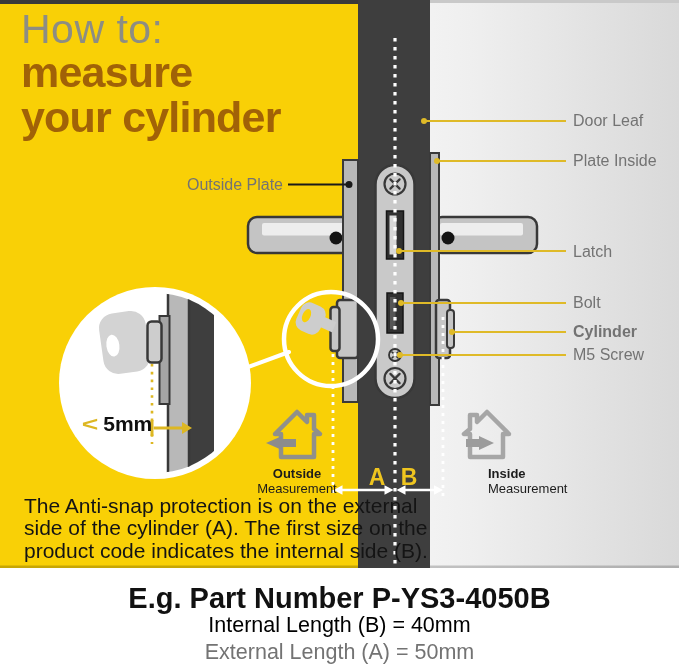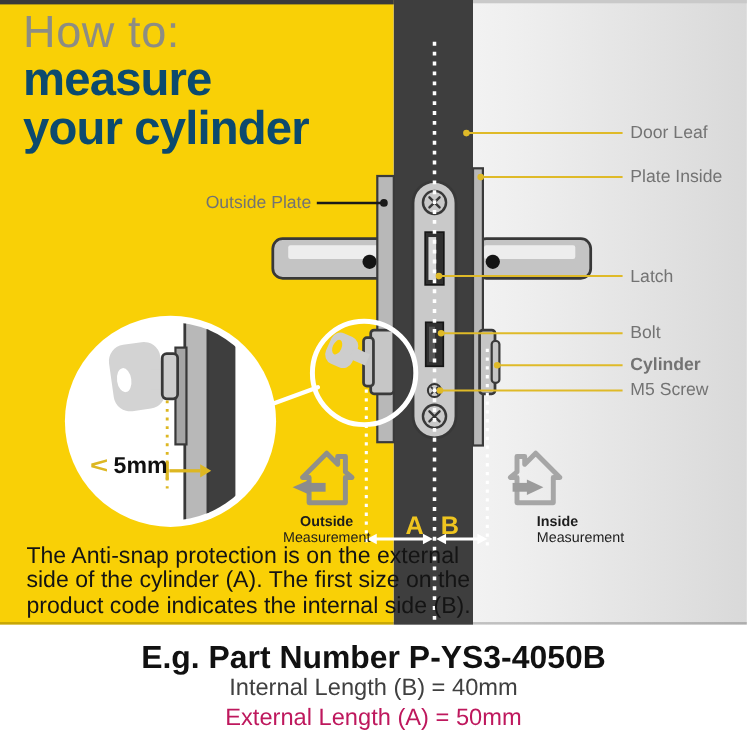--- a/index.html
+++ b/index.html
@@ -3,21 +3,21 @@
 <meta charset="utf-8">
 <style>
   html,body{margin:0;padding:0;background:#ffffff;}
   .stage{
     position:relative;width:679px;height:671px;overflow:hidden;
     font-family:"Liberation Sans", sans-serif;background:#ffffff;
   }
   .stage svg{position:absolute;left:0;top:0;}
   .txt{position:absolute;white-space:nowrap;}
   .eyebrow{left:21px;top:6px;font-size:41px;font-weight:400;color:#8D8D83;letter-spacing:.5px;}
-  .title{left:21px;top:50px;font-size:43px;line-height:45px;font-weight:700;color:#0c4a6e;letter-spacing:-.8px;}
+  .title{left:21px;top:50px;font-size:43px;line-height:45px;font-weight:700;color:#a16207;letter-spacing:-.8px;}
   .callout{font-size:16px;color:#737373;font-weight:400;line-height:20px;}
   .co-right{left:573px;}
   .co-doorleaf{top:111px;}
   .co-plateinside{top:151px;}
   .co-latch{top:242px;}
   .co-bolt{top:293px;}
   .co-cylinder{top:322px;font-weight:700;}
   .co-m5{top:345px;}
   .co-outsideplate{left:120px;top:175px;width:163px;text-align:right;}
   .inset-5mm{left:84px;top:412px;font-size:21px;font-weight:700;color:#101010;}
@@ -25,22 +25,22 @@
   .ab{font-size:23px;font-weight:700;color:#EFC51F;width:20px;text-align:center;top:464px;}
   .ab-a{left:367px;}
   .ab-b{left:399px;}
   .house-label{font-size:13px;color:#1c1c1c;line-height:15px;top:466px;}
   .house-label .l1{font-weight:700;}
   .hl-outside{left:250px;width:94px;text-align:center;}
   .hl-inside{left:488px;width:110px;text-align:left;}
   .note{left:24px;top:495px;font-size:21px;line-height:22.4px;color:#141414;font-weight:400;}
   .footer-line{left:0;width:679px;text-align:center;}
   .f-part{top:582px;font-size:29px;font-weight:700;color:#111111;}
-  .f-int{top:613px;font-size:21.5px;color:#404040;}
-  .f-ext{top:640px;font-size:21.5px;color:#be185d;}
+  .f-int{top:613px;font-size:21.5px;color:#000000;}
+  .f-ext{top:640px;font-size:21.5px;color:#737373;}
 </style>
 </head>
 <body>
 
 <div class="stage">
 
   <svg width="679" height="568" viewBox="0 0 679 568">
     <defs>
       <linearGradient id="bgGrad" x1="0" y1="0" x2="1" y2="0">
         <stop offset="0" stop-color="#F8F8F8"></stop>

